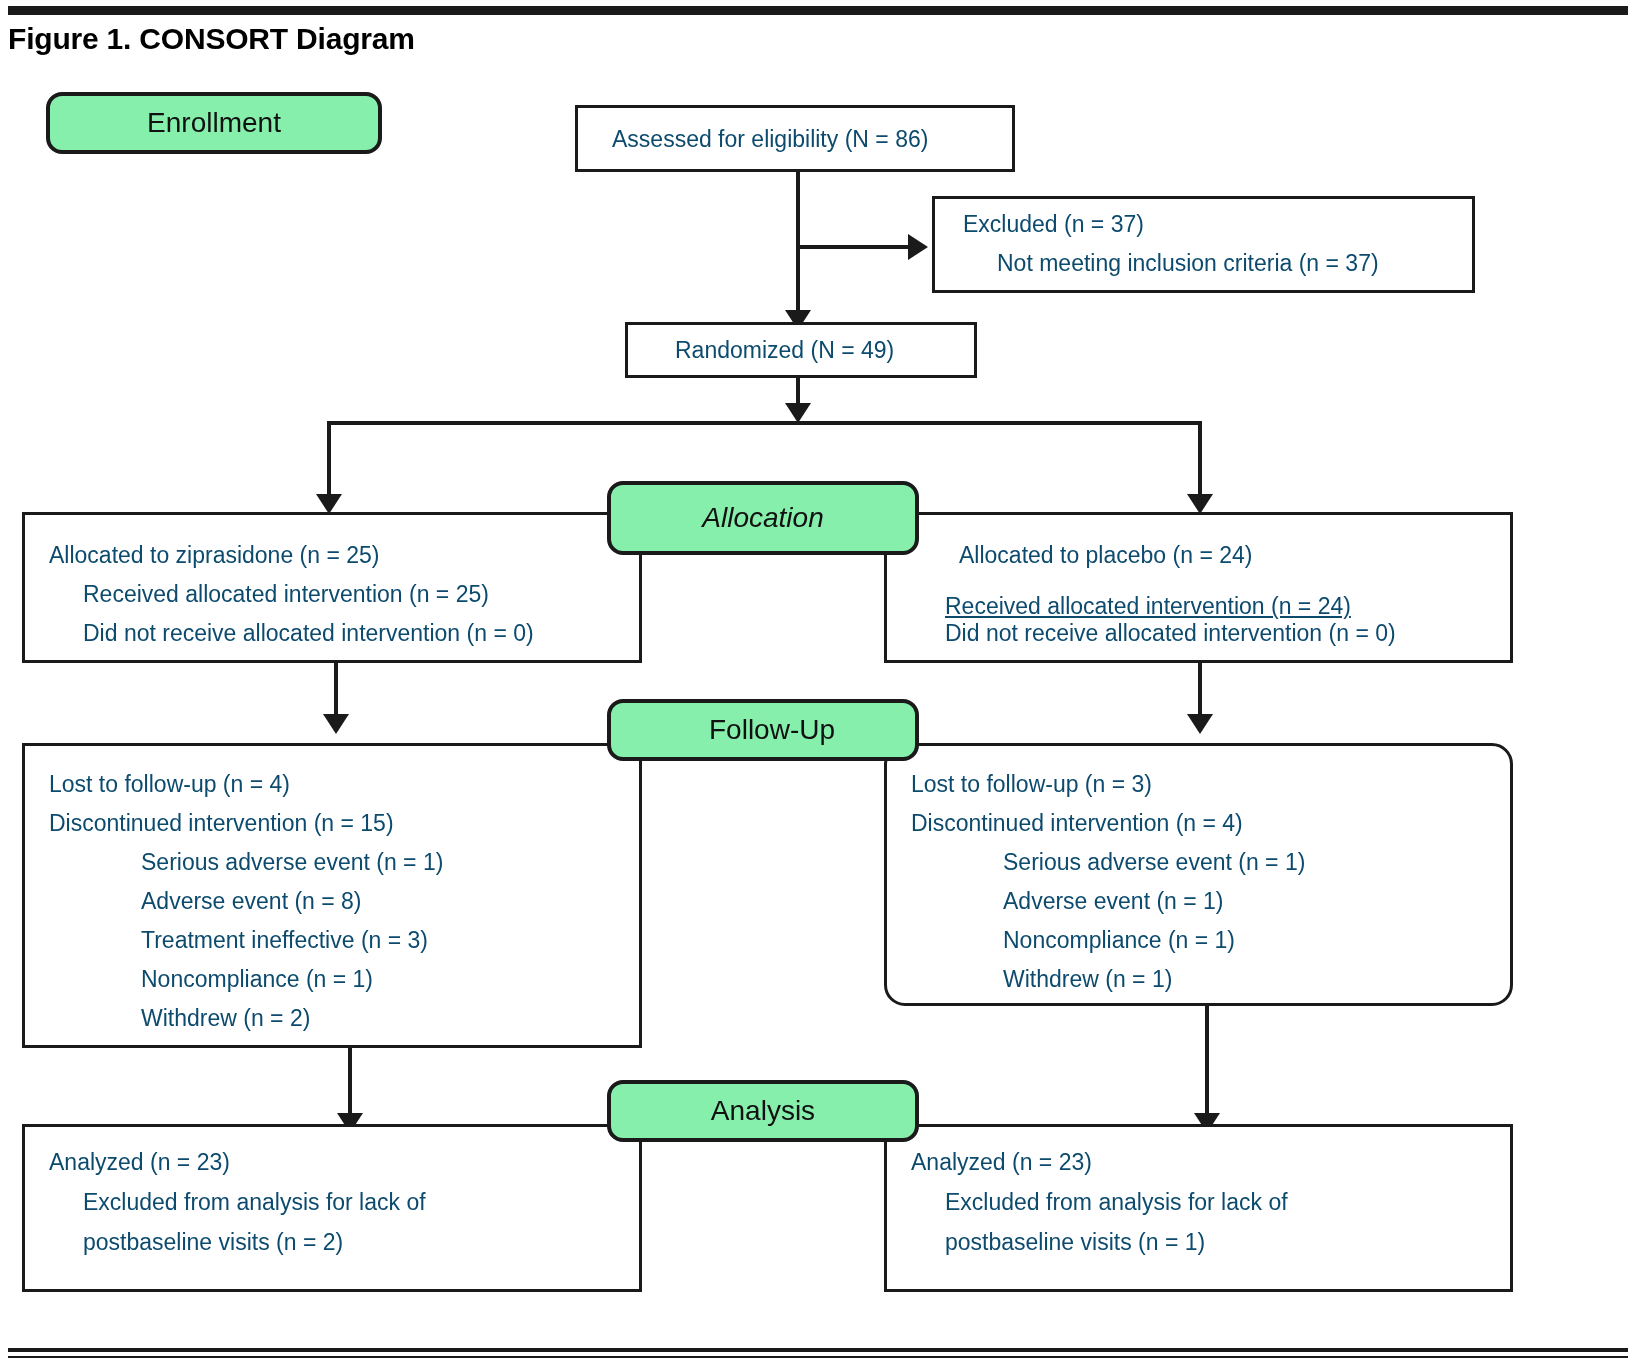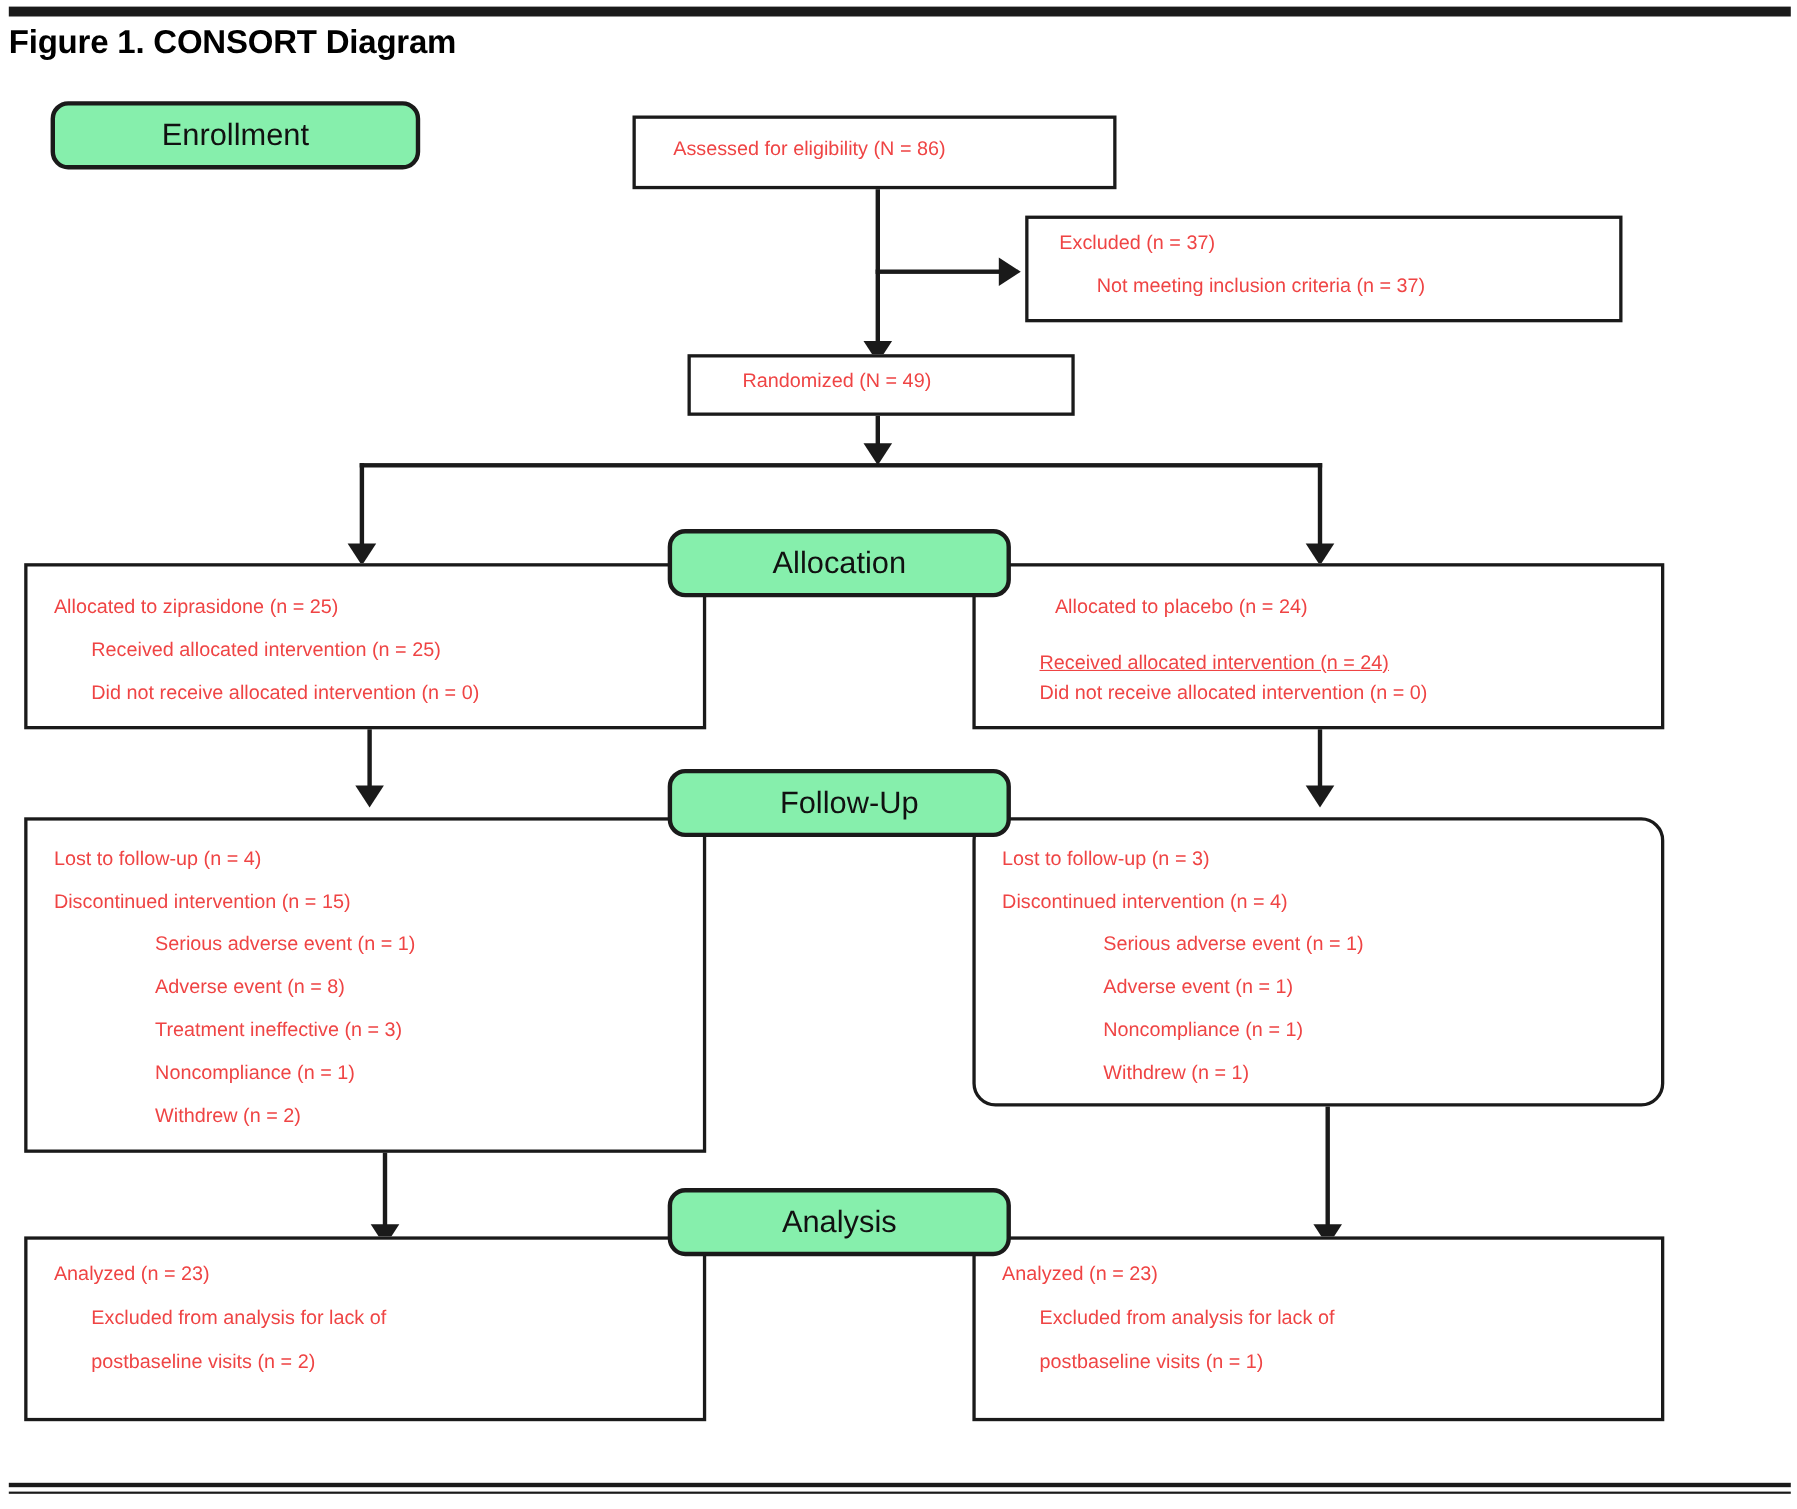--- a/index.html
+++ b/index.html
@@ -57,24 +57,24 @@
 
   
   .box {
     position: absolute;
     box-sizing: border-box;
     border: 3px solid #1a1a1a;
     background: #ffffff;
   }
   .box-text {
     position: absolute;
-    font-size: 18px;
+    font-size: 23px;
     line-height: 1.55;
     white-space: nowrap;
-    color: #ef4444;
+    color: #0c4a6e;
   }
   .indent-1 { padding-left: 34px; }
   .indent-2 { padding-left: 92px; }
 
   
   .pill {
     position: absolute;
     box-sizing: border-box;
     background: #86efac;
     border: 4px solid #1a1a1a;
@@ -149,21 +149,21 @@
   <div class="arrow-down" style="left:785px; top:403px;"></div>
 
   <div class="hline" style="left:327px; top:421px; width:875px; height:4px;"></div>
 
   <div class="vline" style="left:327px; top:421px; width:4px; height:86px;"></div>
   <div class="arrow-down" style="left:316px; top:494px;"></div>
 
   <div class="vline" style="left:1198px; top:421px; width:4px; height:86px;"></div>
   <div class="arrow-down" style="left:1187px; top:494px;"></div>
 
-  <div class="pill" style="left:607px; top:481px; width:312px; height:62px;">
+  <div class="pill" style="left:607px; top:481px; width:312px; height:74px;font-style:italic;">
     <span>Allocation</span>
   </div>
 
   <div class="box" style="left:22px; top:512px; width:620px; height:151px;text-align:right;">
     <div class="box-text" style="left:24px; top:23px;">Allocated to ziprasidone (n = 25)</div>
     <div class="box-text indent-1" style="left:24px; top:62px;">Received allocated intervention (n = 25)</div>
     <div class="box-text indent-1" style="left:24px; top:101px;">Did not receive allocated intervention (n = 0)</div>
   </div>
 
   <div class="box" style="left:884px; top:512px; width:629px; height:151px;">

